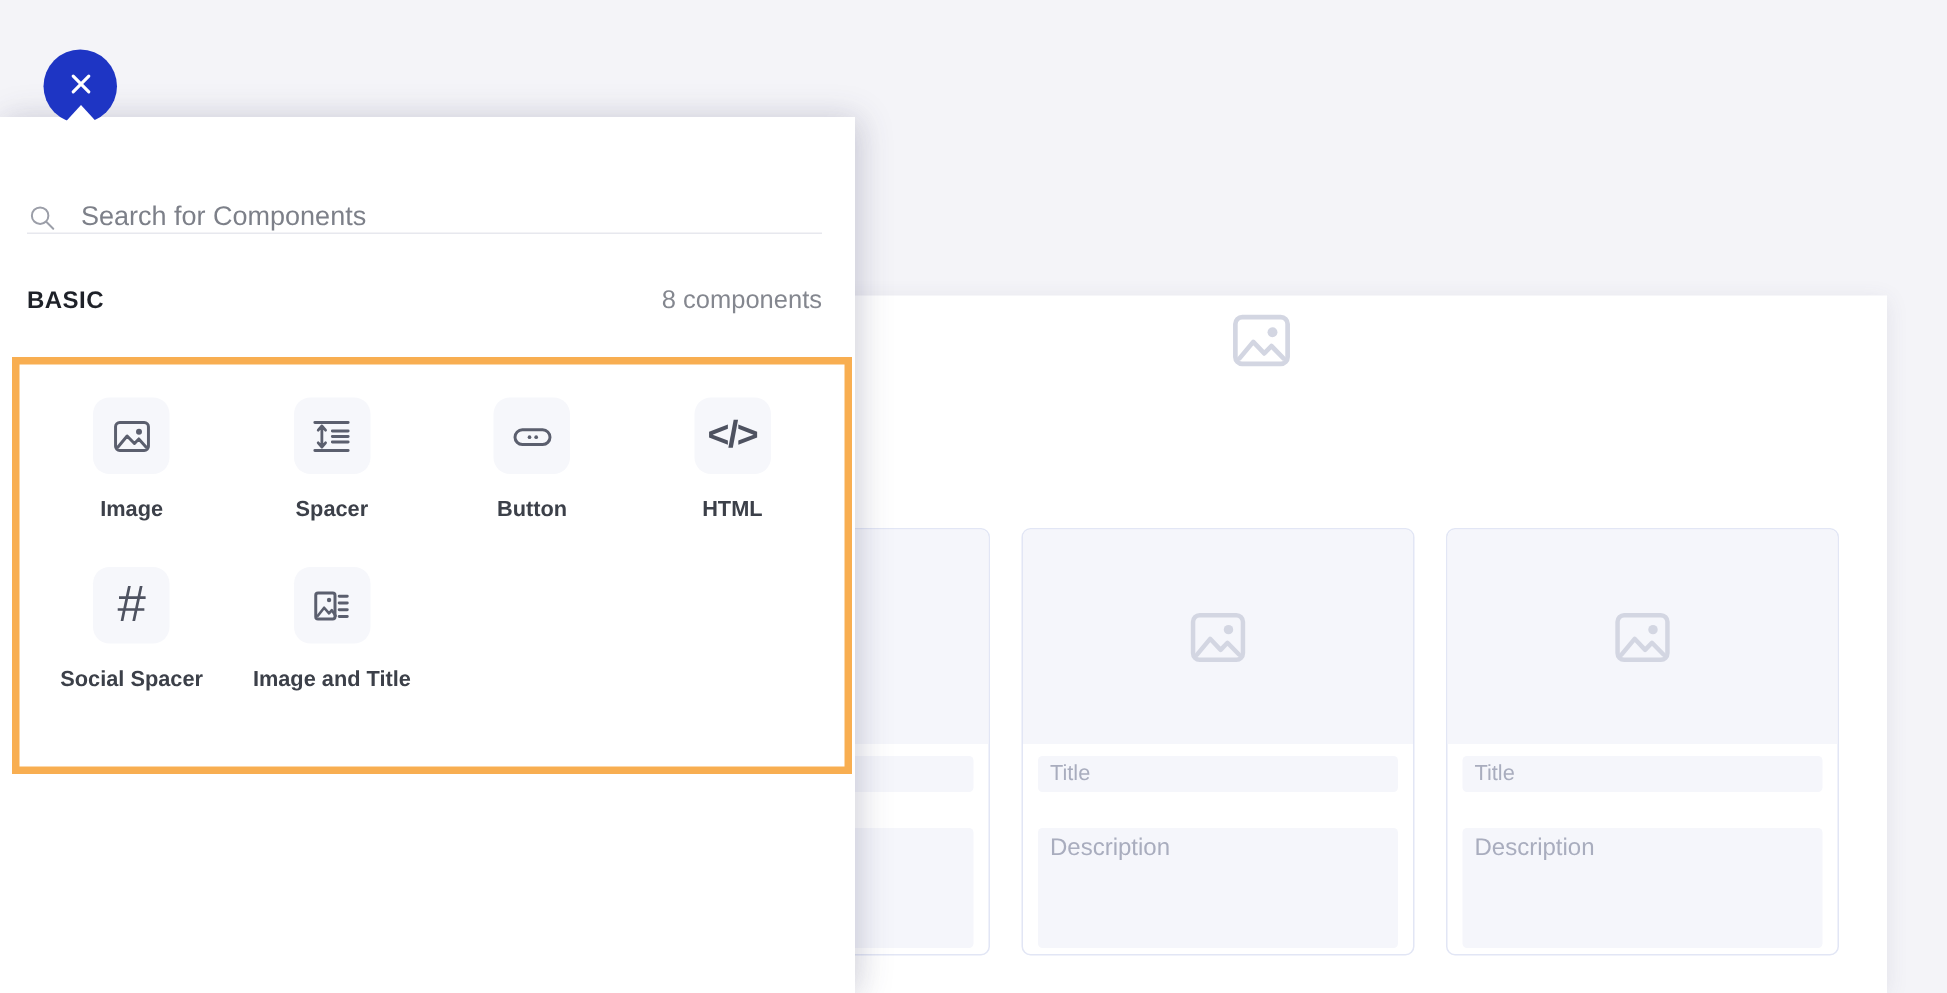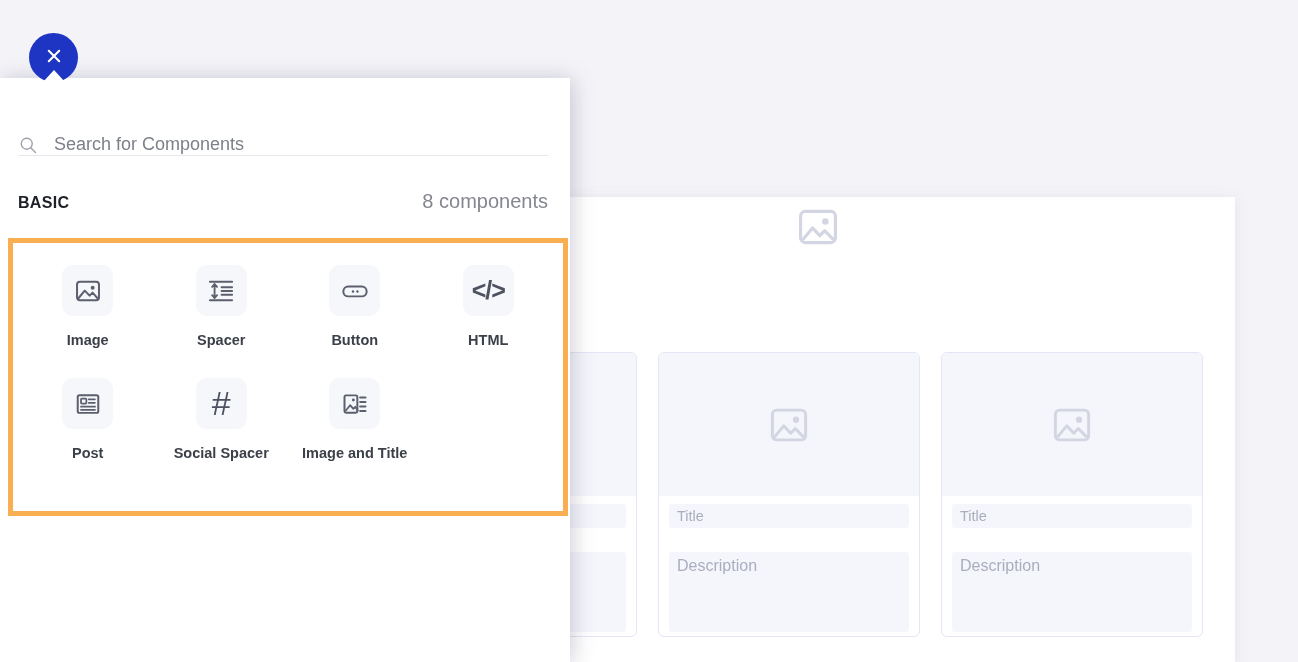--- a/index.html
+++ b/index.html
@@ -17,21 +17,21 @@
 
   
   #canvas-area {
     position: absolute;
     left: 0; top: 0;
     width: 1298px; height: 662px;
     background: #f4f4f8;
   }
   #canvas-sheet {
     position: absolute;
-    left: 355px;
+    left: 378px;
     top: 197px;
     width: 880px;
     height: 465px;
     background: #ffffff;
     box-shadow: 0 2px 14px rgba(70, 70, 110, 0.10);
   }
   #canvas-hero-icon {
     position: absolute;
     left: 440px;
     top: 8px;
@@ -164,21 +164,21 @@
     justify-content: space-between;
     align-items: baseline;
   }
   #section-title {
     font-size: 16px;
     font-weight: bold;
     color: #1e2128;
     letter-spacing: 0.3px;
   }
   #section-count {
-    font-size: 20px;
+    font-size: 17px;
     color: #84878f;
   }
 
   
   #component-grid-highlight {
     position: absolute;
     left: 8px;
     top: 160px;
     width: 560px;
     height: 278px;
@@ -352,31 +352,20 @@
         <div class="component-label">Button</div>
       </div>
 
       <div class="component-item">
         <div class="component-tile">
           <span class="glyph-code">&lt;/&gt;</span>
         </div>
         <div class="component-label">HTML</div>
       </div>
 
-      <div class="component-item">
-        <div class="component-tile">
-          <svg width="30" height="28" viewBox="0 0 24 24" fill="none">
-            <rect x="3.2" y="4.4" width="17.6" height="15.2" rx="1.4" stroke="#5b5f6e" stroke-width="1.7"></rect>
-            <rect x="6" y="7.3" width="4.6" height="4.3" rx="0.7" stroke="#5b5f6e" stroke-width="1.5"></rect>
-            <path d="M12.6 8h5.3M12.6 11h5.3" stroke="#5b5f6e" stroke-width="1.5" stroke-linecap="round"></path>
-            <path d="M6 14.3h12M6 17h12" stroke="#5b5f6e" stroke-width="1.6" stroke-linecap="round"></path>
-          </svg>
-        </div>
-        <div class="component-label">Post</div>
-      </div>
 
       <div class="component-item">
         <div class="component-tile">
           <span class="glyph-hash">#</span>
         </div>
         <div class="component-label">Social Spacer</div>
       </div>
 
       <div class="component-item">
         <div class="component-tile">

